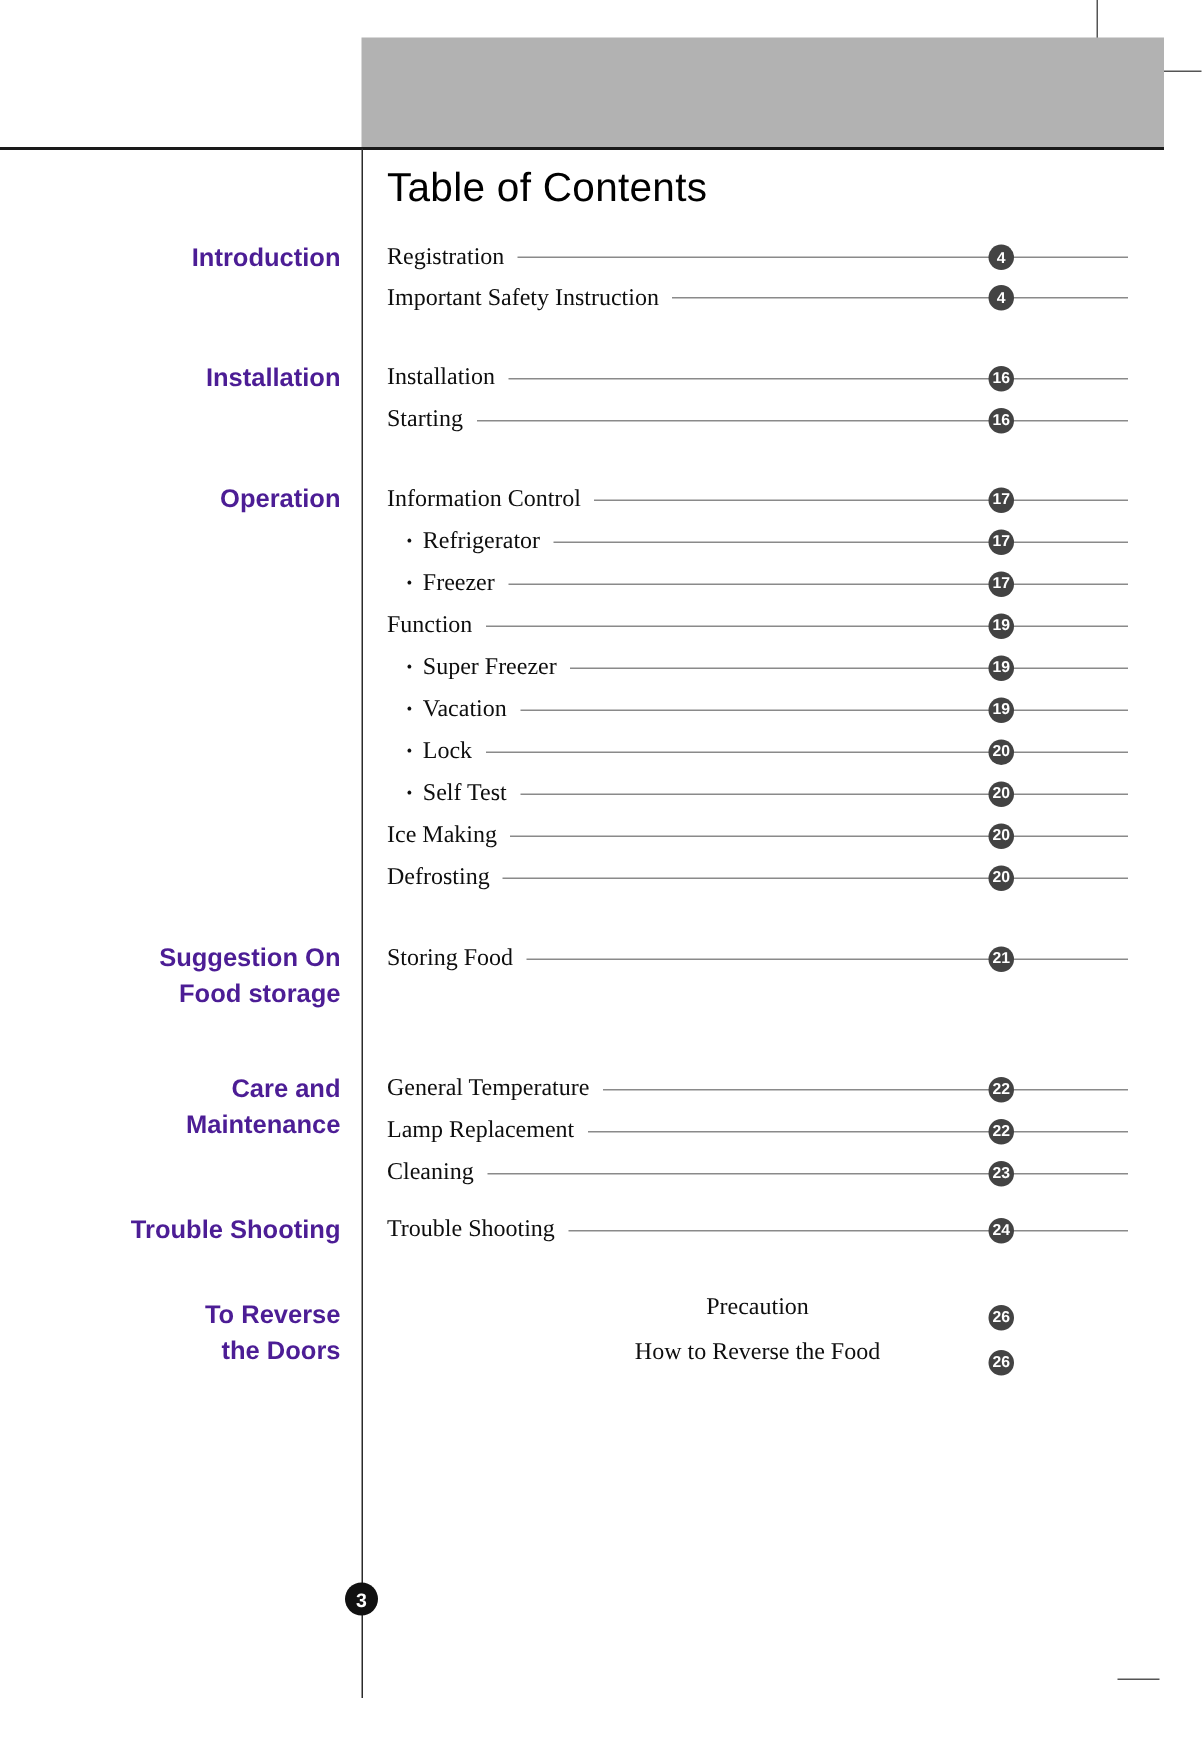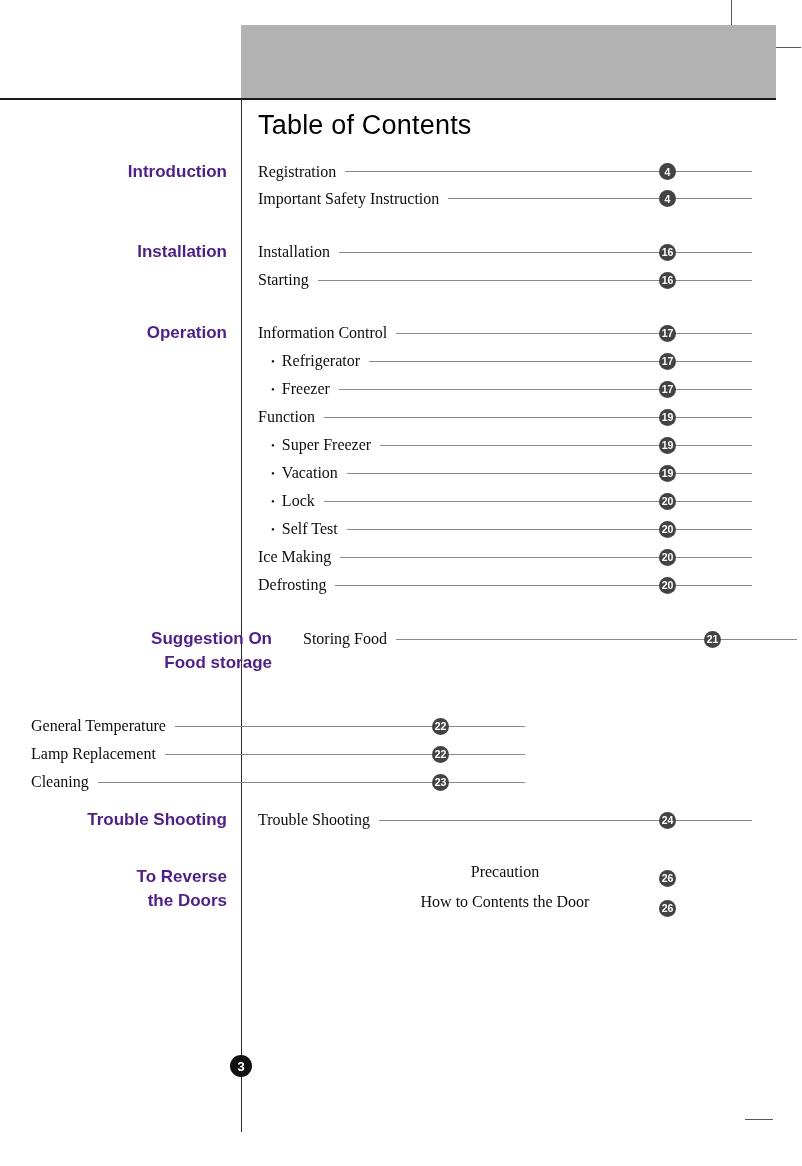--- a/index.html
+++ b/index.html
@@ -54,21 +54,21 @@
   
   .toc-body {
     position: absolute;
     left: 0; top: 0;
     width: 752px;
   }
   .group { display: flex; align-items: flex-start; }
   .g0 { margin-top: 158px; }
   .g1 { margin-top: 26px; }
   .g2 { margin-top: 25px; }
-  .g3 { margin-top: 26px; margin-left: 45px; }
+  .g3 { margin-top: 26px; }
   .g4 { margin-top: 37px; }
   .g5 { margin-top: 10px; }
   .g6 { margin-top: 29px; }
 
   .group-label {
     width: 227px;
     flex: 0 0 227px;
     text-align: right;
     font-size: 17px;
     font-weight: 700;
@@ -251,20 +251,22 @@
 Food storage</div>
         <div class="group-entries">
           <div class="row">
             <span class="entry-text">Storing Food</span>
             <span class="leader"></span>
             <span class="page-num-badge">21</span>
           </div>
         </div>
       </div>
       <div class="group g4">
+        <div class="group-label">Care and
+Maintenance</div>
         <div class="group-entries">
           <div class="row">
             <span class="entry-text">General Temperature</span>
             <span class="leader"></span>
             <span class="page-num-badge">22</span>
           </div>
           <div class="row">
             <span class="entry-text">Lamp Replacement</span>
             <span class="leader"></span>
             <span class="page-num-badge">22</span>
@@ -289,21 +291,21 @@
       <div class="group g6">
         <div class="group-label">To Reverse
 the Doors</div>
         <div class="group-entries">
           <div class="row">
             <span class="entry-text">Precaution</span>
             <span class="leader"></span>
             <span class="page-num-badge">26</span>
           </div>
           <div class="row">
-            <span class="entry-text">How to Contents the Door</span>
+            <span class="entry-text">How to Reverse the Food</span>
             <span class="leader"></span>
             <span class="page-num-badge">26</span>
           </div>
         </div>
       </div>
     </div>
 
   <div class="page-badge">3</div>
 
 </div>

